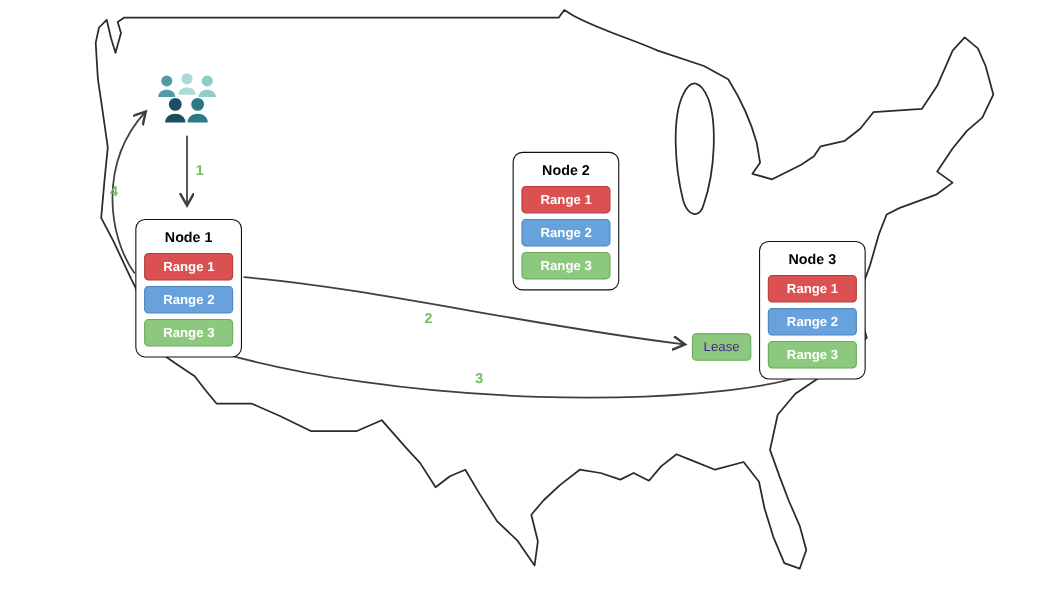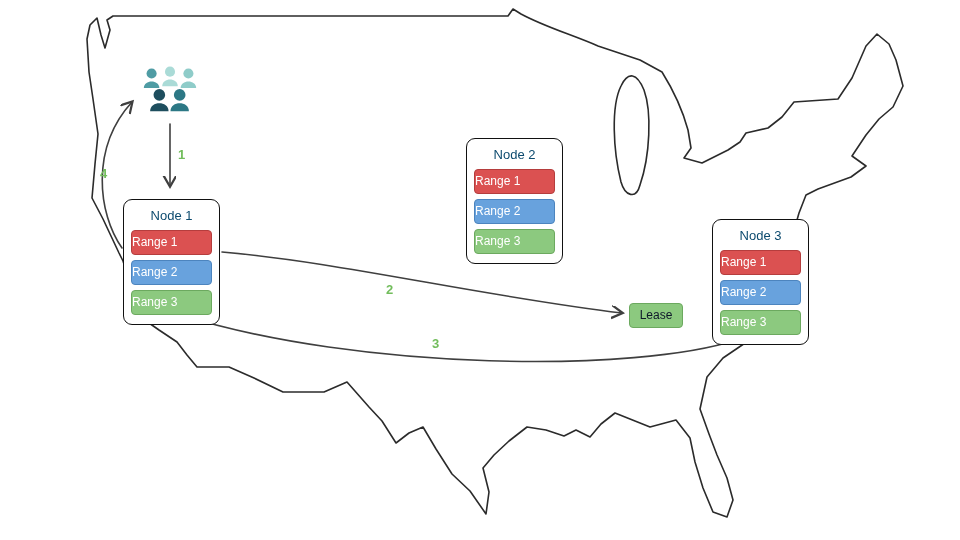--- a/index.html
+++ b/index.html
@@ -8,32 +8,32 @@
     font-family:"Liberation Sans","DejaVu Sans",sans-serif;background:#ffffff;
   }
   .layer{position:absolute;left:0;top:0;width:960px;height:540px;}
   .map-line{fill:none;stroke:var(--map-line,#2b2b2b);stroke-width:1.6;stroke-linejoin:round;stroke-linecap:round;}
   .flow-line{fill:none;stroke:var(--arrow-line,#3f3f3f);stroke-width:1.6;stroke-linecap:round;}
   .arrowhead{fill:none;stroke:var(--arrow-line,#3f3f3f);stroke-width:1.4;}
   .node{
     position:absolute;width:97px;box-sizing:border-box;background:#fff;
     border:1.7px solid #111;border-radius:9px;padding:6px 7px 9px;
   }
-  .node-title{text-align:center;font-weight:normal;font-size:13px;color:#0c4a6e;margin:2px 0 7px;}
+  .node-title{text-align:center;font-weight:bold;font-size:13px;color:#000000;margin:2px 0 7px;}
   .badge{
-    border-radius:4px;color:#fff;font-size:12px;line-height:1;text-align:left;
-    padding:5px 0 6px;margin-top:5px;border:1px solid transparent;
+    border-radius:4px;color:#fff;font-size:12px;line-height:1;text-align:right;
+    padding:5px 16px 6px;margin-top:5px;border:1px solid transparent;font-weight:bold;
   }
   .badge.r1{background:var(--range1,#db5151);border-color:var(--range1-border,#b53d3d);}
   .badge.r2{background:var(--range2,#68a2dd);border-color:var(--range2-border,#4c84be);}
   .badge.r3{background:var(--range3,#8cc97f);border-color:var(--range3-border,#6ca95f);}
   .lease{
     position:absolute;left:629px;top:303px;width:54px;box-sizing:border-box;
     background:var(--range3,#8cc97f);border:1px solid var(--range3-border,#6ca95f);
-    border-radius:4px;color:#0f172a;font-size:12px;line-height:1;text-align:center;padding:5px 0 6px;
+    border-radius:4px;color:#4c1d95;font-size:12px;line-height:1;text-align:center;padding:5px 0 6px;
   }
   .arrow-label{
     position:absolute;color:var(--arrow-label,#72bd5c);font-weight:bold;font-size:13px;
   }
   .users{position:absolute;left:139px;top:62px;width:62px;height:58px;}
 </style>
 </head>
 <body>
 
 <div class="stage">
@@ -113,21 +113,21 @@
     <div class="badge r3">Range 3</div>
   </div>
 
   <div class="node" style="left:466px;top:138px;">
     <div class="node-title">Node 2</div>
     <div class="badge r1">Range 1</div>
     <div class="badge r2">Range 2</div>
     <div class="badge r3">Range 3</div>
   </div>
 
-  <div class="node" style="left:712px;top:219px;">
+  <div class="node" style="left:690px;top:219px;">
     <div class="node-title">Node 3</div>
     <div class="badge r1">Range 1</div>
     <div class="badge r2">Range 2</div>
     <div class="badge r3">Range 3</div>
   </div>
 
   <div class="lease">Lease</div>
 
 </div>
 

